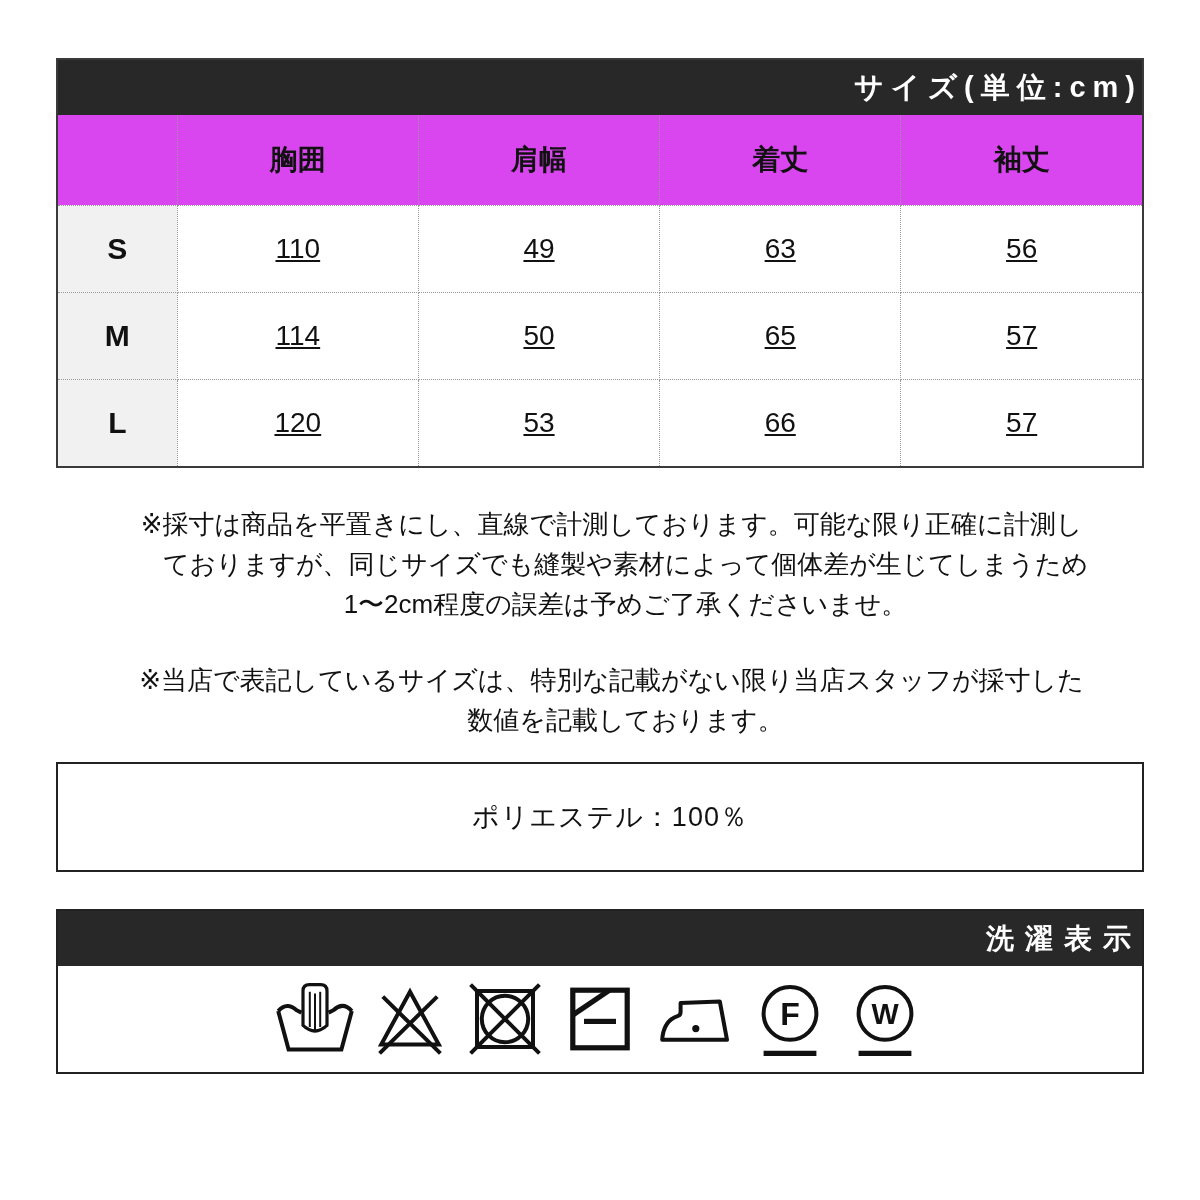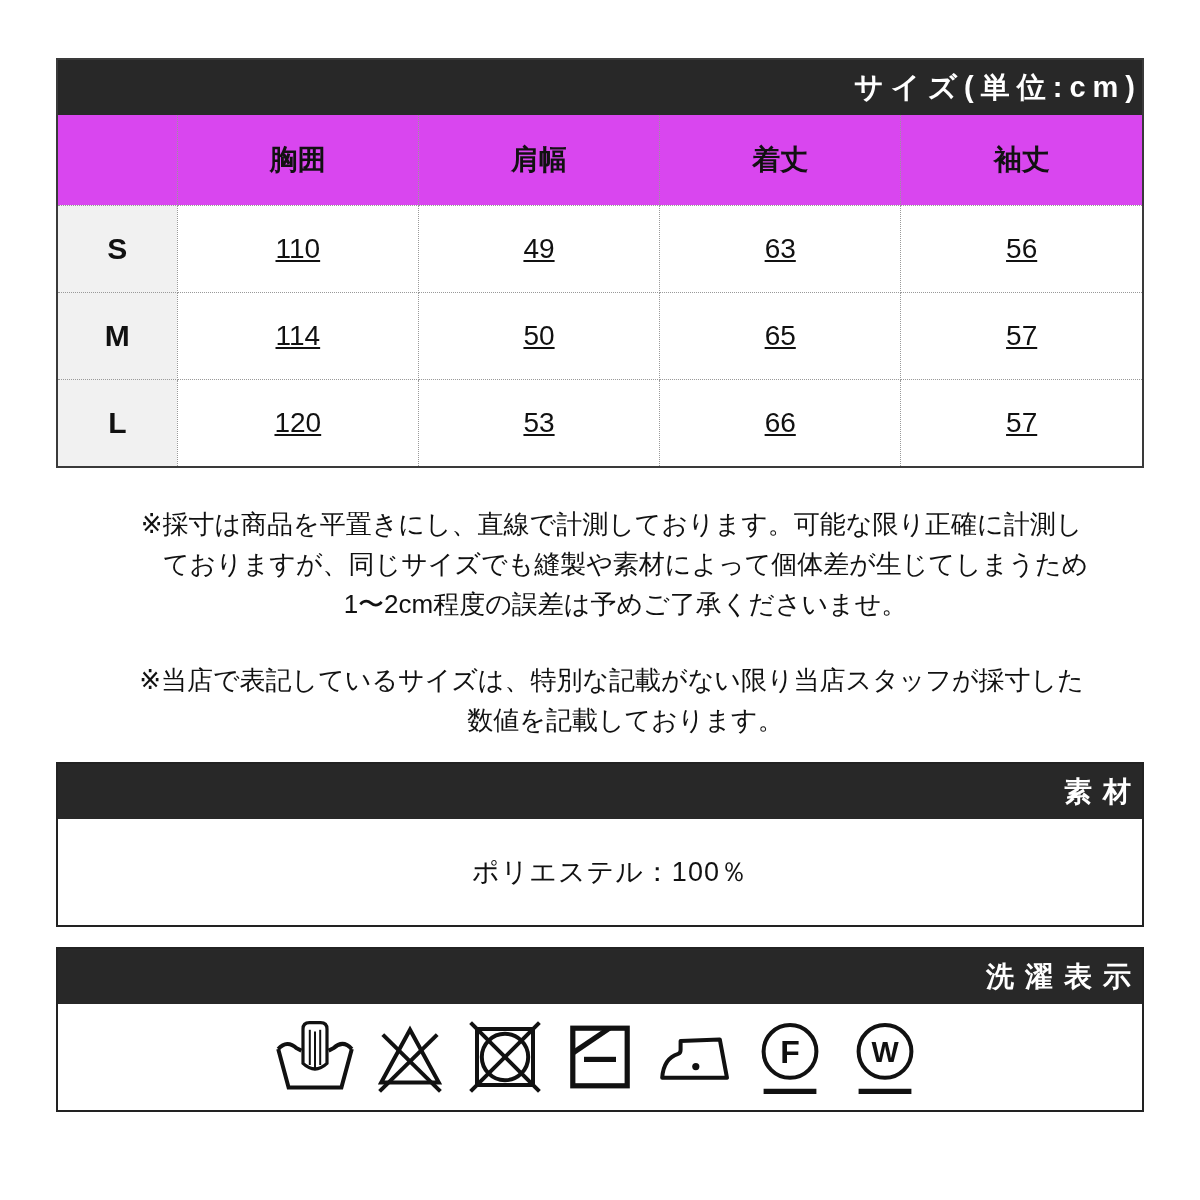--- a/index.html
+++ b/index.html
@@ -28,21 +28,21 @@
   .note + .note { margin-top: 36px; }
   .note .line { padding-left: 51px; }
   .note .line.first { padding-left: 23px; }
 
   
   .box { border: 2px solid #222222; }
   .box-bar { height: 55px; font-size: 28px; letter-spacing: 11px; }
   .box-body { height: 106px; background: #ffffff; display: flex; align-items: center; justify-content: center; }
   .material-box { margin-top: 22px; }
   .material-text { font-size: 27px; letter-spacing: 1px; margin-left: 20px; }
-  .care-box { margin-top: 20px; }
+  .care-box { margin-top: 37px; }
   .icons-row { display: flex; align-items: center; justify-content: center; gap: 15px; }
   .care-icon { width: 80px; height: 80px; display: block; }
   .care-icon .s { fill: none; stroke: #111111; stroke-width: 5; }
   .care-icon .thick { stroke-width: 6.5; }
   .care-icon text { fill: #111111; font-family: "Liberation Sans", "DejaVu Sans", sans-serif; font-weight: bold; }
 </style>
 </head>
 <body>
 
 <div class="container">
@@ -100,23 +100,20 @@
       <div class="line">ておりますが、同じサイズでも縫製や素材によって個体差が生じてしまうため</div>
       <div class="line">1〜2cm程度の誤差は予めご了承くださいませ。</div>
     </div>
     <div class="note">
       <div class="line first">※当店で表記しているサイズは、特別な記載がない限り当店スタッフが採寸した</div>
       <div class="line">数値を記載しております。</div>
     </div>
   </div>
 
   <section class="box material-box">
-    <div class="bar box-bar">
-      <span>素材</span>
-    </div>
     <div class="box-body">
       <span class="material-text">ポリエステル：100％</span>
     </div>
   </section>
 
   <section class="box care-box">
     <div class="bar box-bar">
       <span>洗濯表示</span>
     </div>
     <div class="box-body icons-row">

